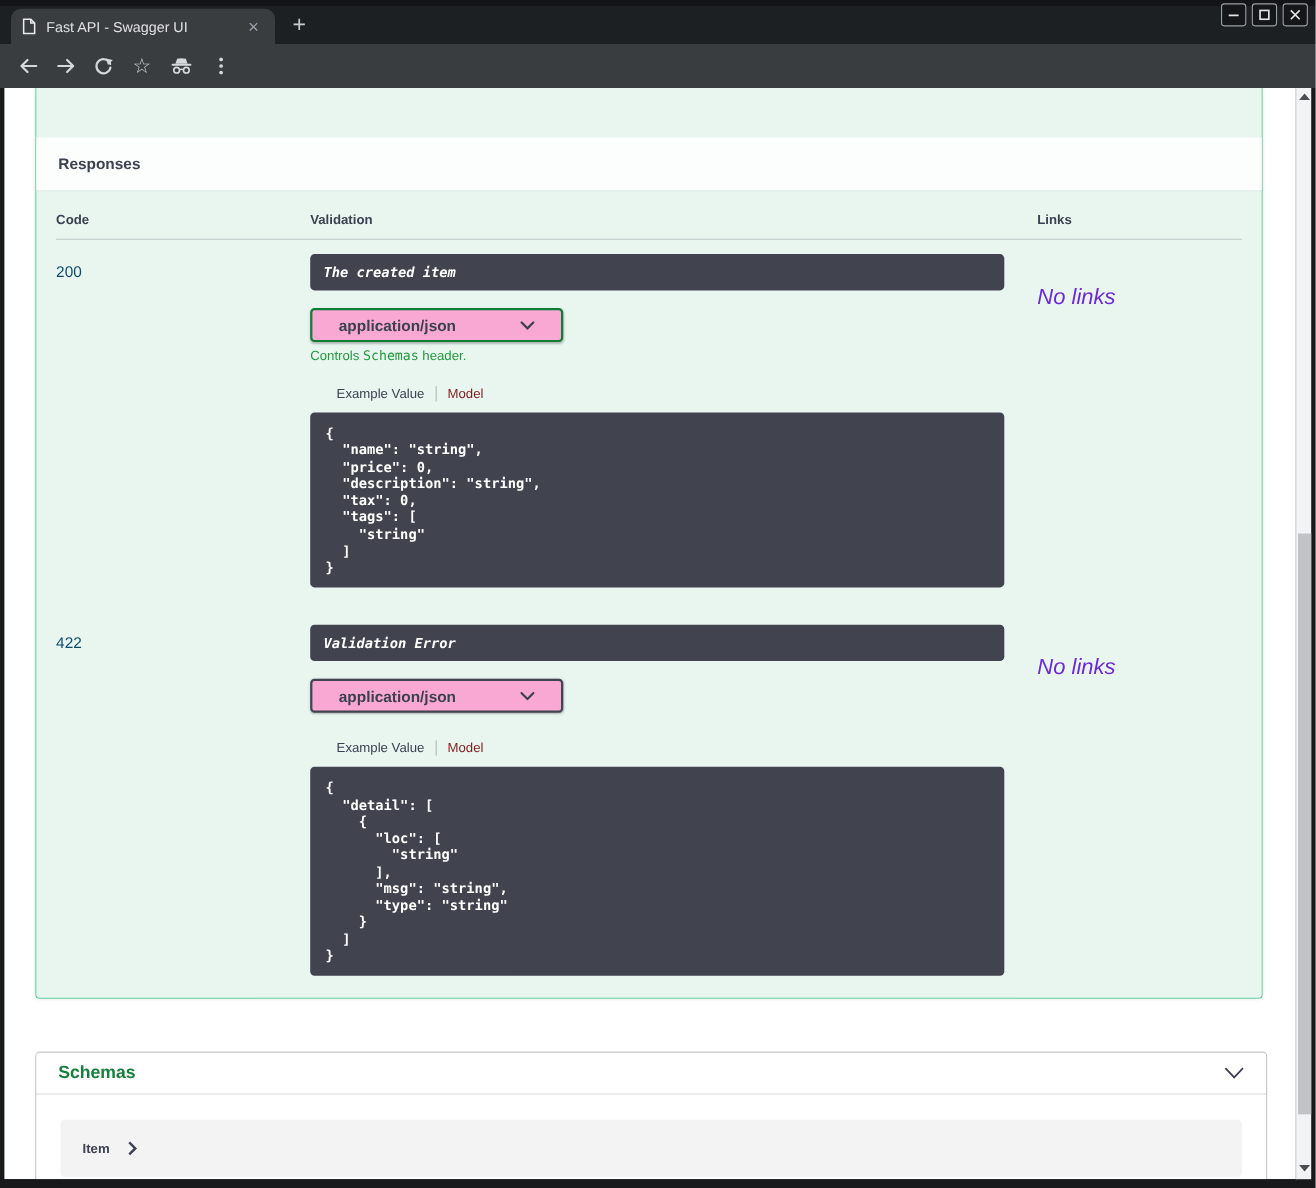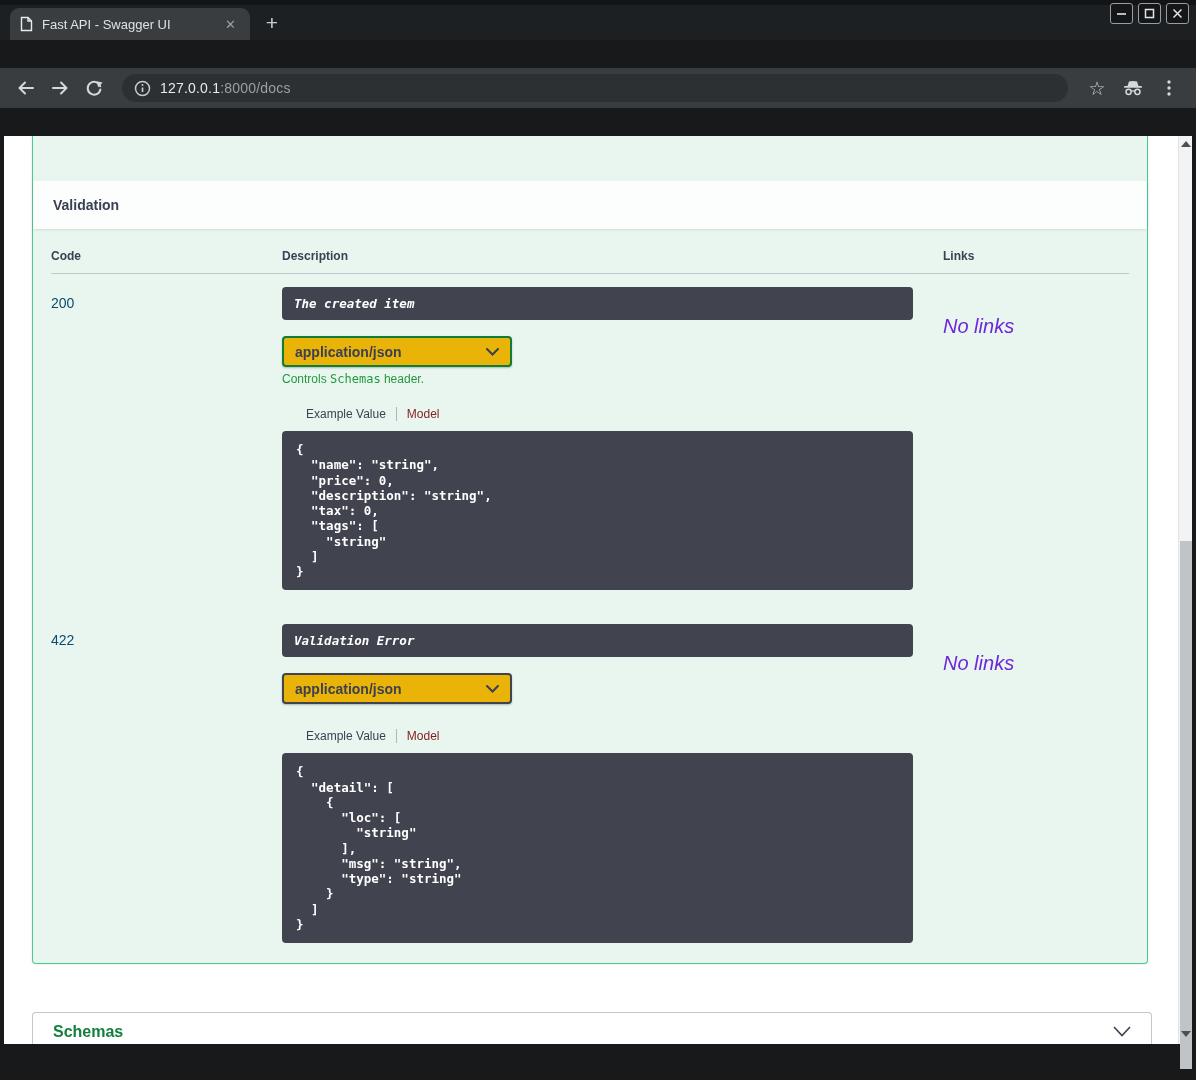--- a/index.html
+++ b/index.html
@@ -1,18 +1,18 @@
 <!DOCTYPE html>
 <html><head>
 <meta charset="utf-8">
 <style>
   * { margin:0; padding:0; box-sizing:border-box; }
   html,body { width:1196px; height:1080px; overflow:hidden; background:#fff;
               font-family:"Liberation Sans", sans-serif; }
-  .window { width:1196px; height:1080px; display:flex; flex-direction:column; background:#17191b;gap:28px; }
+  .window { width:1196px; height:1080px; display:flex; flex-direction:column; background:#17191b; }
 
   
   .tabstrip { height:40px; position:relative; flex:none;
               background:linear-gradient(#121416 0 5px, #1d2023 5px 100%); }
   .tab { position:absolute; left:10px; top:8px; width:240px; height:32px; background:#393d40;
          border-radius:9px 9px 0 0; display:flex; align-items:center; padding:0 10px; }
   .favicon { flex:none; display:flex; }
   .tab-title { color:#dfe1e5; font-size:13px; margin-left:9px; flex:1; white-space:nowrap;
                overflow:hidden; }
   .tab-close { color:#9aa0a6; font-size:13px; padding:0 4px; cursor:default; }
@@ -47,22 +47,22 @@
   .section-header h4 { font-size:14px; color:#3b4151; font-weight:bold; }
   .responses-inner { padding:12px 18px 20px 18px; }
   .rt-head { display:grid; grid-template-columns:231px 661px 1fr; font-size:12px; font-weight:bold;
              color:#3b4151; padding:8px 0 10px 0; border-bottom:1px solid rgba(59,65,81,.25); }
   .rt-row { display:grid; grid-template-columns:231px 661px 1fr; padding-top:13px; }
   .rt-code { font-size:14px; color:#0c4a6e; padding-top:8px; }
   .rt-links { font-size:20px; color:#6d28d9; font-style:italic; padding-top:8px;margin-top:20px; }
   .desc-box { width:631px; background:#41444e; border-radius:4px; padding:9px 12px; color:#fff;
               font-family:"DejaVu Sans Mono", monospace; font-style:italic; font-weight:bold;
               font-size:12.5px; }
-  .mt-select { width:230px; height:31px; margin-top:16px; background:#eab308; border-radius:4px;
-               display:flex; align-items:center; justify-content:space-between; padding:0 11px;
+  .mt-select { width:230px; height:31px; margin-top:16px; background:#f9a8d4; border-radius:4px;
+               display:flex; align-items:center; justify-content:space-between; padding:0 24px;
                font-size:14px; font-weight:bold; color:#3b4151;
                box-shadow:0 1px 2px rgba(0,0,0,.25); }
   .sel-accept { border:2px solid #0f7d35; }
   .sel-plain  { border:2px solid #41444e; }
   .accept-note { margin-top:5px; font-size:12px; color:#23983f; }
   .accept-note code { font-family:"DejaVu Sans Mono", monospace; font-size:12px; }
   .ex-tabs { display:flex; align-items:center; font-size:12px; color:#3b4151; }
   .tabs-200 { margin-top:21px; }
   .tabs-422 { margin-top:25px; }
   .ex-tab-active { font-weight:normal;margin-left:24px; }
@@ -143,30 +143,20 @@
       <svg width="20" height="20" viewBox="0 0 20 20">
           <path d="M3 10 H16 M11 4.5 L16.5 10 L11 15.5" fill="none" stroke="#d5d8dc" stroke-width="2" stroke-linecap="round" stroke-linejoin="round"></path>
         </svg>
     </div>
     <div class="nav-btn">
       <svg width="20" height="20" viewBox="0 0 20 20">
           <path d="M16.2 8.2 A6.4 6.4 0 1 0 16.4 11.5" fill="none" stroke="#d5d8dc" stroke-width="2" stroke-linecap="round"></path>
           <polygon points="12.4,3.2 18.6,4.6 14.2,9.2" fill="#d5d8dc"></polygon>
         </svg>
     </div>
-    <div class="urlbar">
-      <span style="display:flex;">
-        <svg width="17" height="17" viewBox="0 0 17 17">
-            <circle cx="8.5" cy="8.5" r="7" fill="none" stroke="#c7cbcf" stroke-width="1.5"></circle>
-            <line x1="8.5" y1="7.5" x2="8.5" y2="12" stroke="#c7cbcf" stroke-width="1.7"></line>
-            <circle cx="8.5" cy="4.9" r="1" fill="#c7cbcf"></circle>
-          </svg>
-      </span>
-      <span class="url-text"><span>127.0.0.1</span><span class="url-rest">:8000/docs</span></span>
-    </div>
     <div class="tool-ic">
         <span class="star">☆</span>
       </div>
     <div class="tool-ic">
       <svg width="22" height="16" viewBox="0 0 22 16">
           <path d="M5.5 6 L7 1.5 Q11 0.4 15 1.5 L16.5 6" fill="#d5d8dc"></path>
           <rect x="2" y="6" width="18" height="1.8" rx="0.9" fill="#d5d8dc"></rect>
           <circle cx="6.6" cy="11.8" r="2.6" fill="none" stroke="#d5d8dc" stroke-width="1.5"></circle>
           <circle cx="15.4" cy="11.8" r="2.6" fill="none" stroke="#d5d8dc" stroke-width="1.5"></circle>
           <path d="M9.2 11.4 Q11 10.4 12.8 11.4" fill="none" stroke="#d5d8dc" stroke-width="1.3"></path>
@@ -183,27 +173,27 @@
 
   <div class="contentrow">
     <div class="frame-l"></div>
 
     <div class="page">
 
       <div class="opblock">
         <div class="opblock-topspace"></div>
 
         <div class="section-header">
-          <h4>Validation</h4>
+          <h4>Responses</h4>
         </div>
 
         <div class="responses-inner">
           <div class="rt-head">
             <div>Code</div>
-            <div>Description</div>
+            <div>Validation</div>
             <div>Links</div>
           </div>
 
           <div class="rt-row">
             <div class="rt-code">200</div>
             <div>
               <div class="desc-box">The created item</div>
               <div class="mt-select sel-accept">
                 <span>application/json</span>
                 <svg width="13" height="8" viewBox="0 0 13 8">

